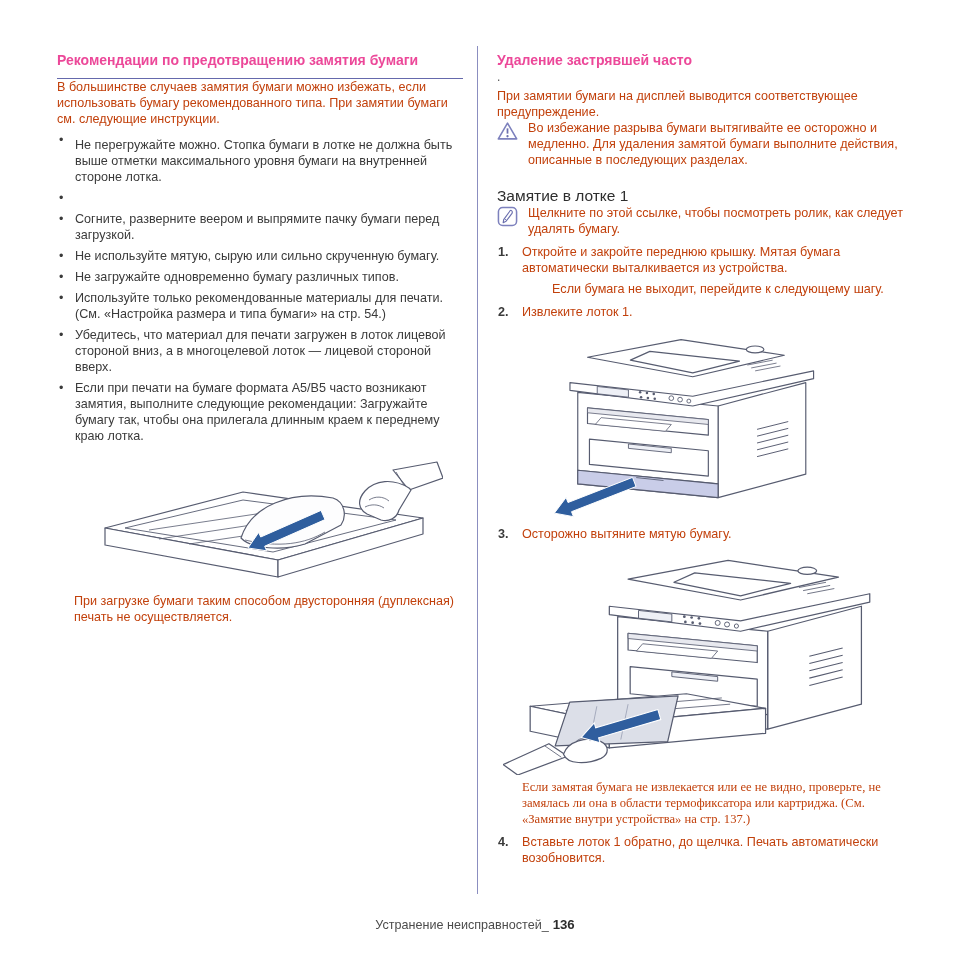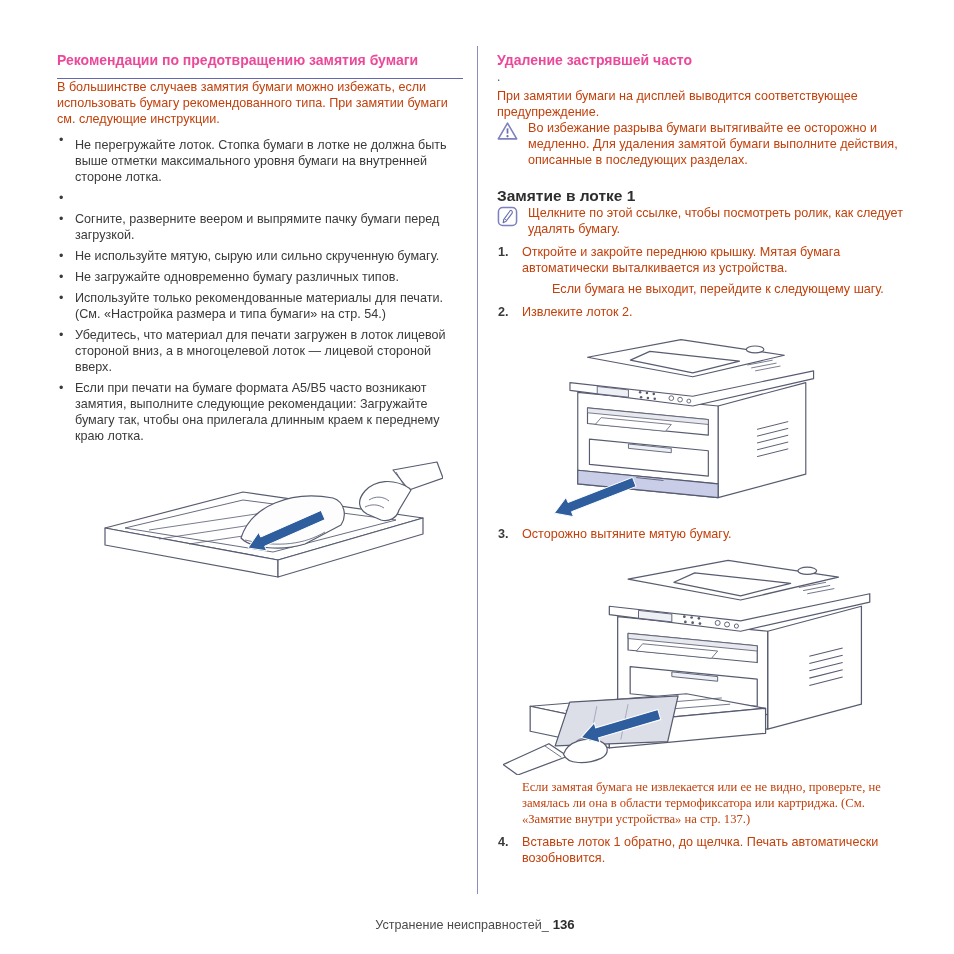--- a/index.html
+++ b/index.html
@@ -12,21 +12,21 @@
   .page { position:relative; width:954px; height:954px; overflow:hidden; background:#fff; }
   .columns { display:flex; padding:50px 40px 0 57px; }
   .col { font-size:12.6px; line-height:16px; }
   .col.left  { width:406px; flex:none; }
   .divider   { width:1px; flex:none; background:#8b8ec0; height:848px; margin-top:-4px; margin-left:14px; }
   .col.right { flex:1; padding-left:19px; }
 
   h1 { font-size:14px; line-height:21px; font-weight:bold; color:#ec4899; }
   .h1-rule { border-top:1.5px solid #6569ac; margin-top:7px; }
   .stray-period { font-size:12px; line-height:8px; color:#555; margin-top:2px; }
-  h2 { font-size:15.5px; line-height:19px; font-weight:bold; color:#2e2e2e; margin-top:18px; }
+  h2 { font-size:15.5px; line-height:19px; font-weight:normal; color:#2e2e2e; margin-top:18px; }
 
   p { font-size:12.6px; line-height:16px; color:#c2410c; }
   .intro { }
   .col.right .intro { margin-top:7px; }
 
   ul.bullets { list-style:none; margin-top:5px; }
   ul.bullets li { display:flex; margin-top:5px; padding-left:2px; }
   .marker { width:16px; flex:none; }
   .li-sub { display:block; margin-top:5px; }
 
@@ -60,21 +60,21 @@
   <div class="columns">
 
     <section class="col left">
       <h1>Рекомендации по предотвращению замятия бумаги</h1>
       <div class="h1-rule"></div>
       <p class="intro">В большинстве случаев замятия бумаги можно избежать, если использовать бумагу рекомендованного типа. При замятии бумаги см. следующие инструкции.</p>
 
       <ul class="bullets">
         <li>
           <span class="marker">•</span>
-          <span class="li-body"><span class="li-sub">Не перегружайте лоток. Стопка бумаги в лотке не должна быть выше отметки максимального уровня бумаги на внутренней стороне лотка.</span></span>
+          <span class="li-body"><span class="li-sub">Не перегружайте можно. Стопка бумаги в лотке не должна быть выше отметки максимального уровня бумаги на внутренней стороне лотка.</span></span>
         </li>
         <li>
           <span class="marker">•</span>
         </li>
         <li>
           <span class="marker">•</span>
           <span class="li-body">Согните, разверните веером и выпрямите пачку бумаги перед загрузкой.</span>
         </li>
         <li>
           <span class="marker">•</span>
@@ -117,20 +117,21 @@
             <path d="M300,10 L344,2 L350,18 L316,30 Z"></path>
             <path d="M303,12 L312,27" fill="none" stroke-width="0.8"></path>
             <path d="M316,28 C300,18 282,20 272,31 C264,40 265,49 274,54 L288,60 C296,62 304,58 306,50 L318,30 Z"></path>
             <path d="M276,40 C282,36 290,36 296,41 M272,47 C278,44 285,44 291,48" fill="none" stroke-width="0.8"></path>
           </g>
 
           <path d="M228,50.4 L167.7,77 L165.7,72.4 L155,88 L173.7,90.8 L171.7,86.2 L232,59.6 Z" fill="#2f5e9e" stroke="#ffffff" stroke-width="1"></path>
         </svg>
       </figure>
 
+      <p class="after-indent">При загрузке бумаги таким способом двусторонняя (дуплексная) печать не осуществляется.</p>
     </section>
 
     <div class="divider"></div>
 
     <section class="col right">
       <h1>Удаление застрявшей часто</h1>
       <div class="stray-period">.</div>
       <p class="intro">При замятии бумаги на дисплей выводится соответствующее предупреждение.</p>
 
       <div class="callout">
@@ -161,21 +162,21 @@
         <span class="num">1.</span>
         <div class="step-body">
           <p>Откройте и закройте переднюю крышку. Мятая бумага автоматически выталкивается из устройства.</p>
           <p class="step-sub">Если бумага не выходит, перейдите к следующему шагу.</p>
         </div>
       </div>
 
       <div class="step">
         <span class="num">2.</span>
         <div class="step-body">
-          <p>Извлеките лоток 2.</p>
+          <p>Извлеките лоток 1.</p>
         </div>
       </div>
 
       <figure class="fig-printer1">
         <svg width="312" height="191" viewBox="0 0 320 196">
           <defs>
             <g id="mfp" fill="#ffffff" stroke="#575c70" stroke-width="1.2" stroke-linejoin="round">
 
               <path d="M196,80 L286,56 L286,150 L196,174 Z"></path>
 

